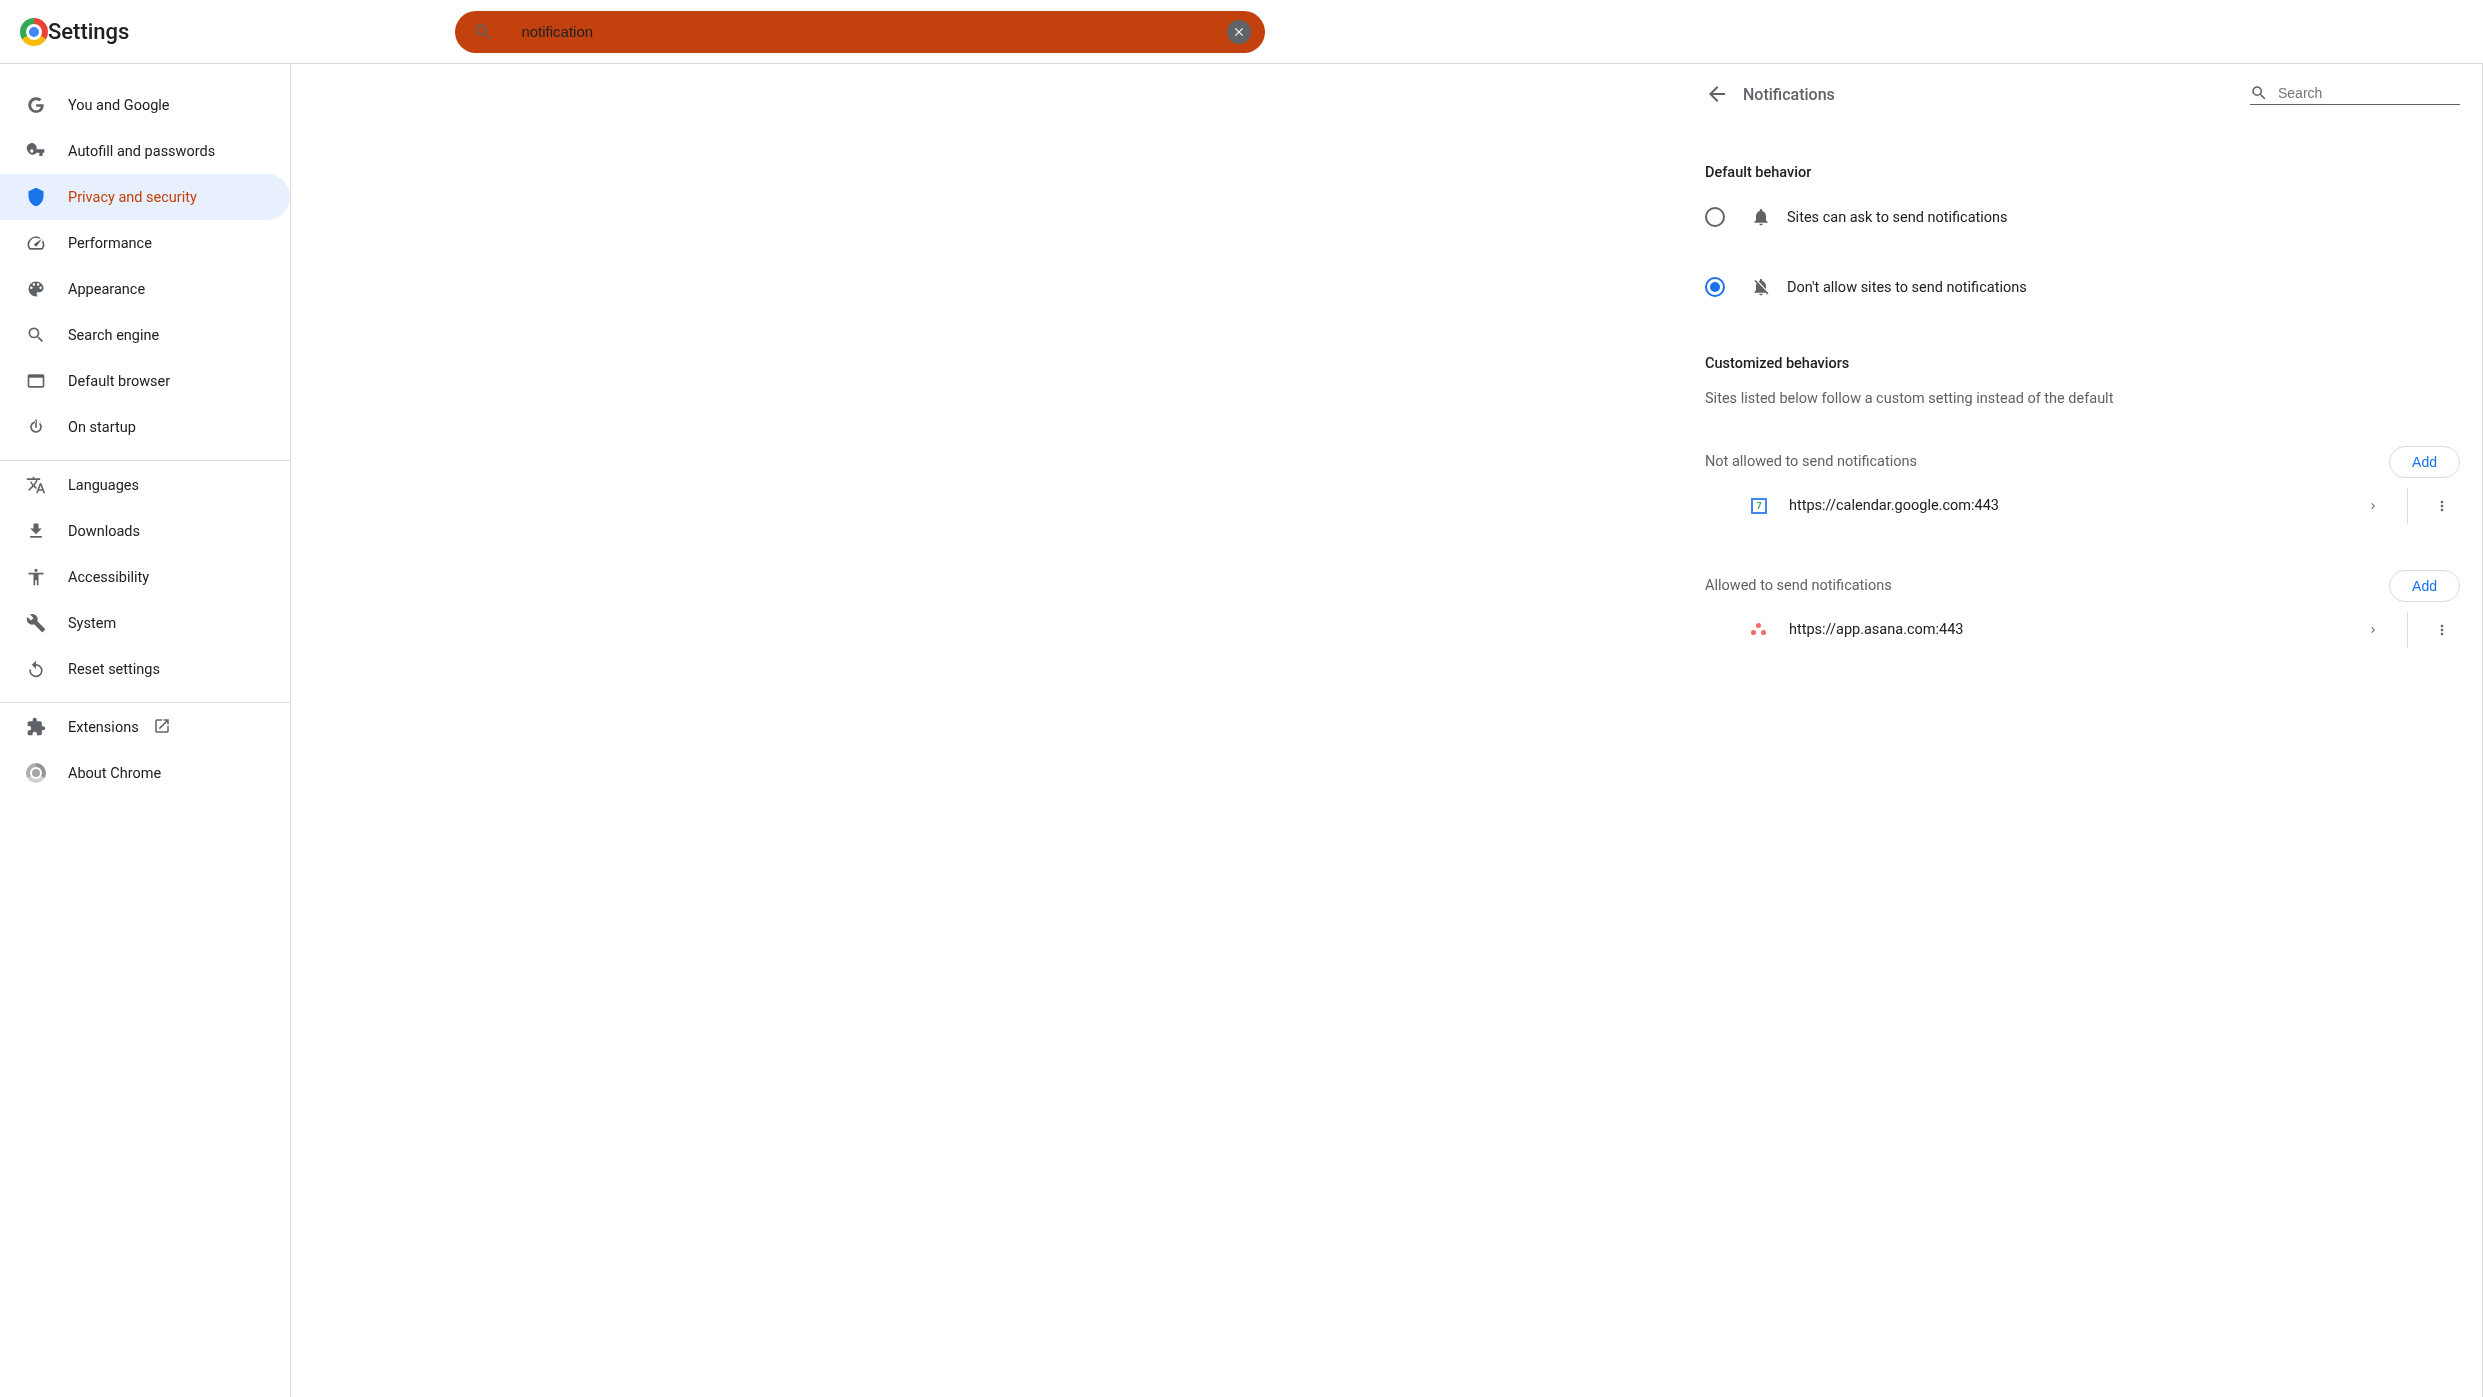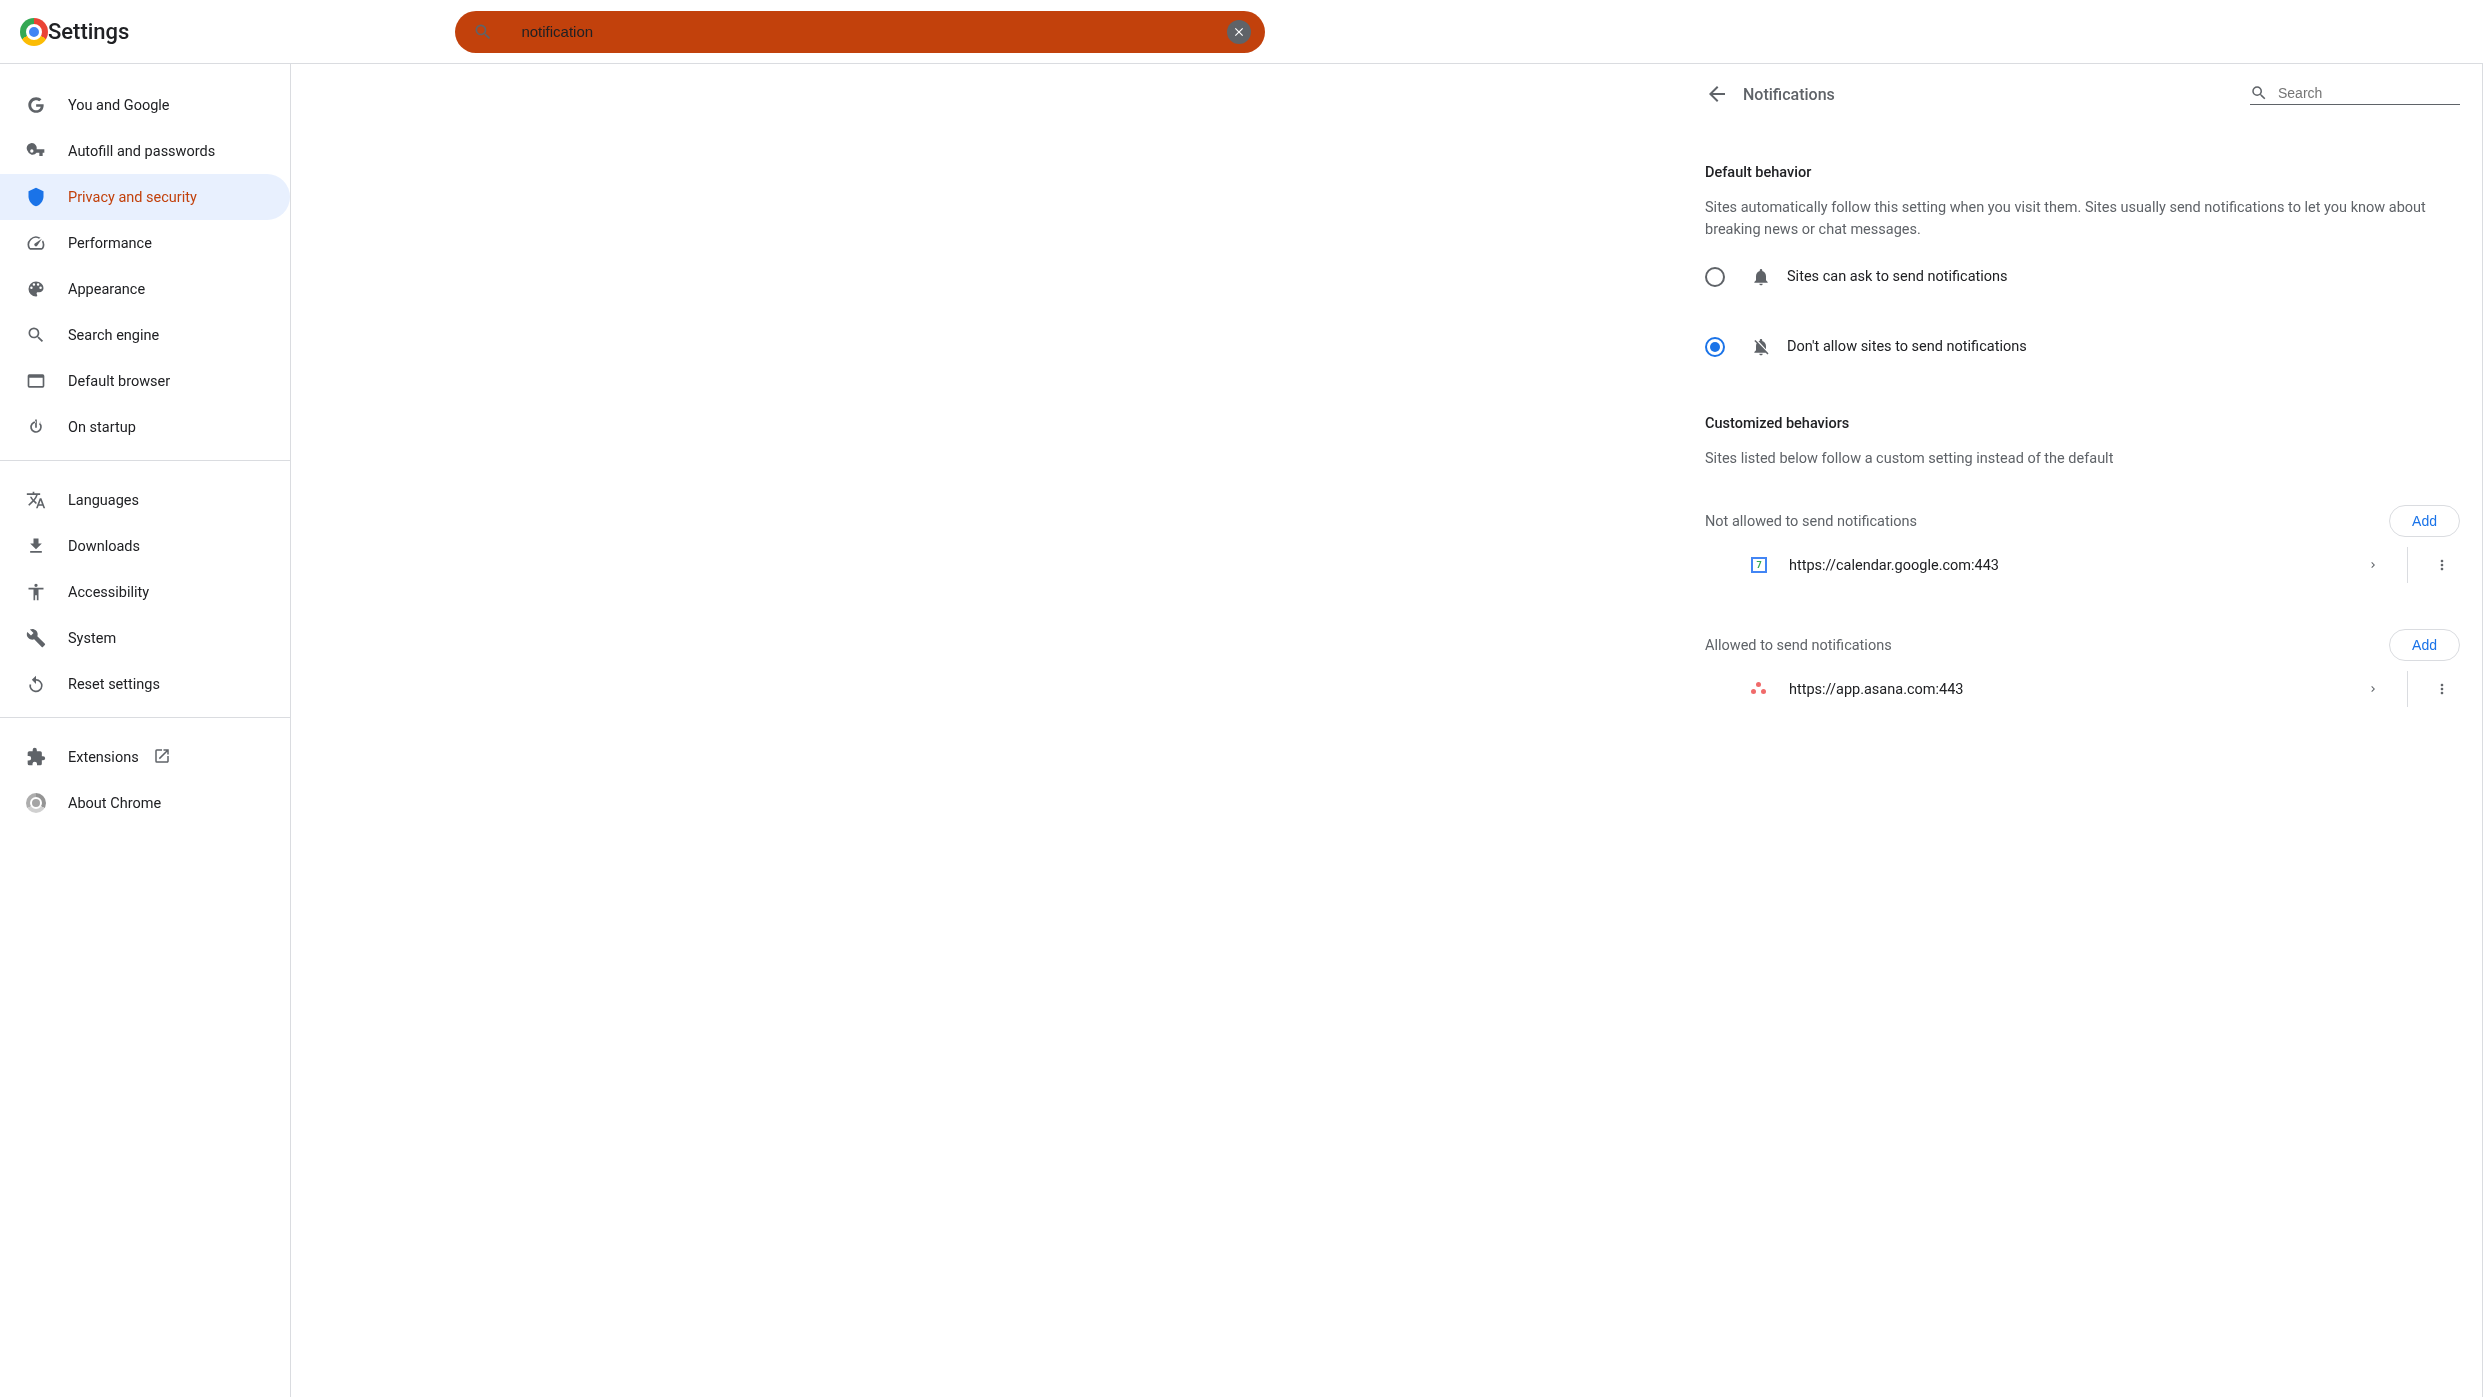--- a/index.html
+++ b/index.html
@@ -35,21 +35,21 @@
     cursor: pointer; margin-right: 6px;
   }
   .search-clear svg { width: 14px; height: 14px; fill: #fff; }
 
   .body-row { display: flex; height: calc(100% - 64px); }
 
   .sidebar {
     width: 290px; padding-top: 18px; font-size: 14px;
     border-right: none;
   }
-  .sidebar-section { padding-bottom: 10px; border-bottom: 1px solid #dadce0; margin-bottom: 16px; }
+  .sidebar-section { padding-bottom: 10px; border-bottom: 1px solid #dadce0; margin-bottom: 1px; }
   .sidebar-section:last-child { border-bottom: none; }
   .sidebar-item {
     display: flex; align-items: center;
     height: 46px;
     padding: 0 26px;
     border-top-right-radius: 23px;
     border-bottom-right-radius: 23px;
     cursor: pointer;
     color: #202124;
   }
@@ -367,21 +367,20 @@
         <div class="inline-search">
           <svg>
               <use href="#i-search"></use>
             </svg>
           <input type="text" placeholder="Search" style="">
         </div>
       </div>
 
       <div class="section">
         <div class="section-heading">Default behavior</div>
-        <div class="section-desc">Sites automatically follow this setting when you visit them. Sites usually send notifications to let you know about breaking news or chat messages.</div>
         <div id="radio-options">
             <div class="radio-row">
               <div class="radio-ctl"></div>
               <div class="radio-icon">
                 <svg>
                   <use href="#i-bell"></use>
                 </svg>
               </div>
               <div class="radio-label">Sites can ask to send notifications</div>
             </div>

